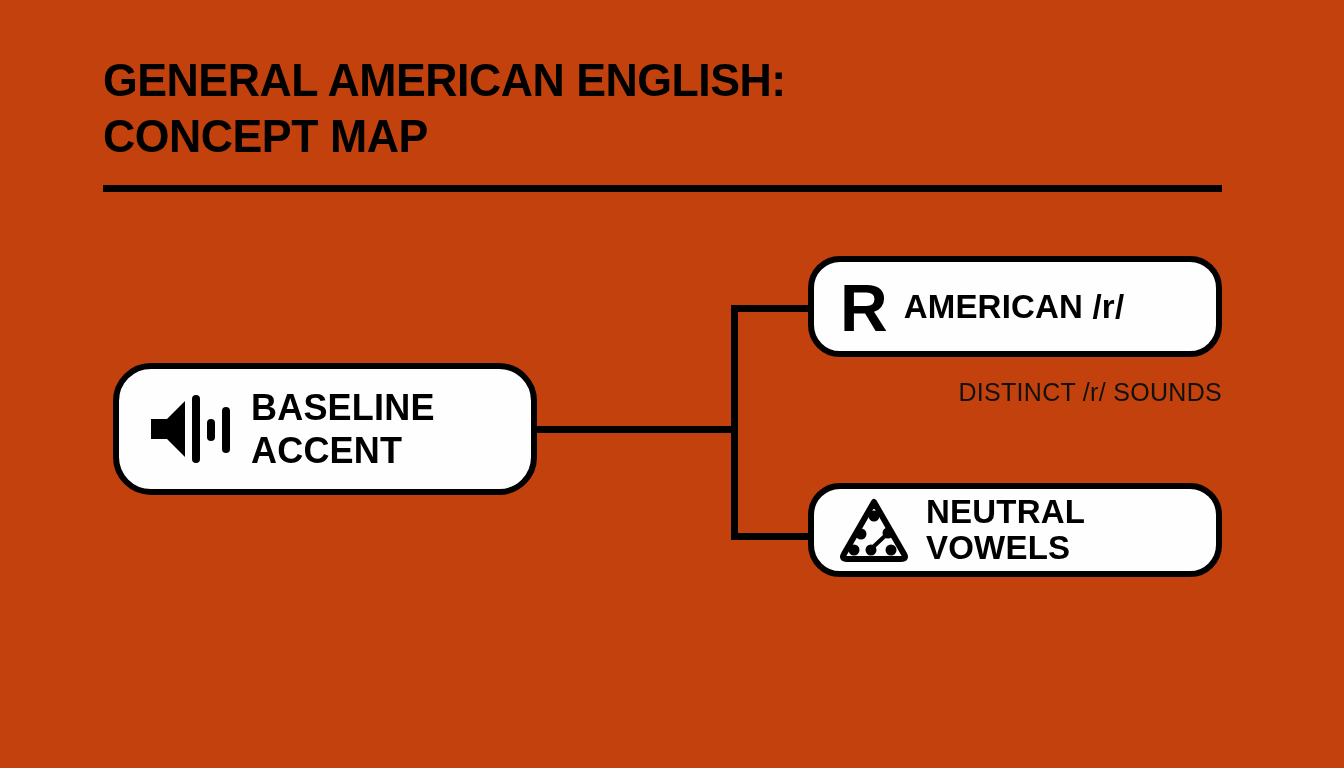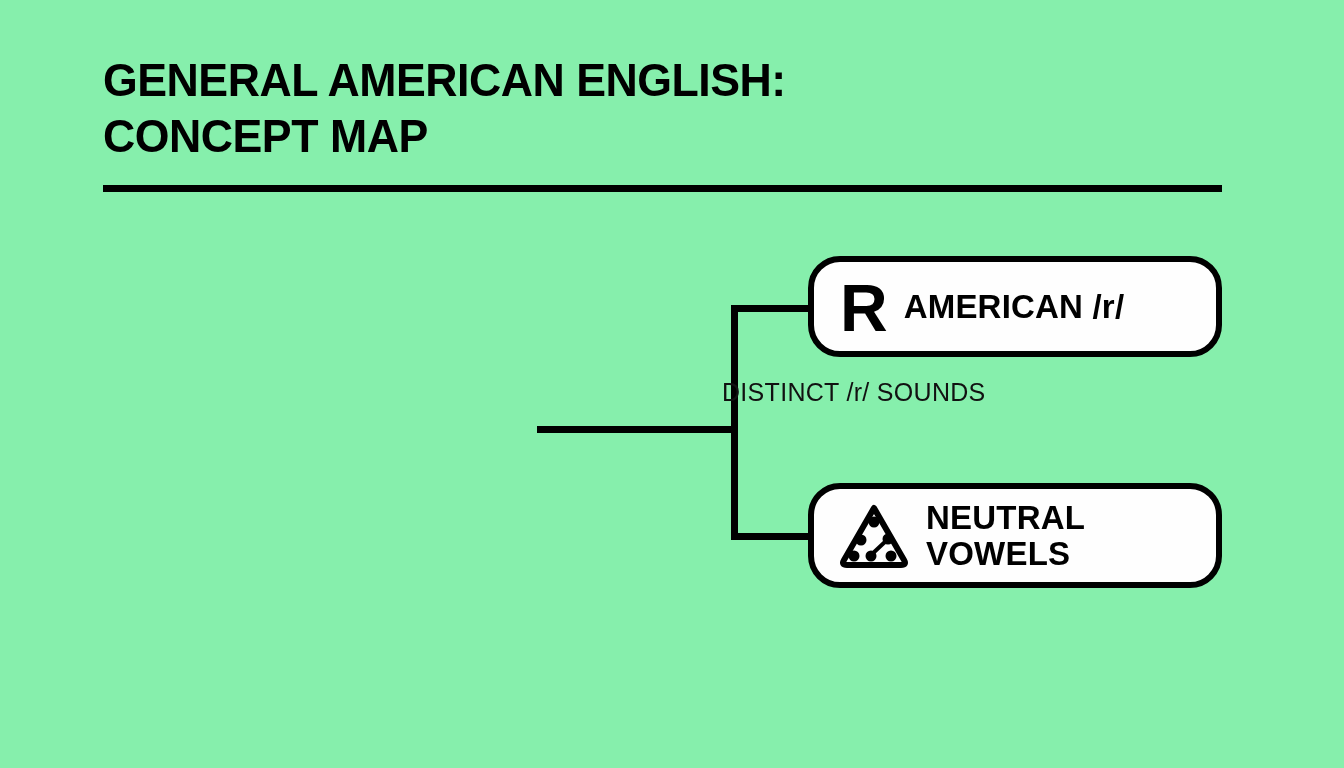--- a/index.html
+++ b/index.html
@@ -9,21 +9,21 @@
     background: #ffffff;
   }
   body {
     font-family: "Liberation Sans", sans-serif;
     color: #000000;
   }
   #canvas {
     position: relative;
     width: 1344px;
     height: 768px;
-    background: #86efac;
+    background: #c2410c;
     overflow: hidden;
   }
 
   
   #title-block {
     position: absolute;
     left: 103px;
     top: 52px;
     width: 1130px;
   }
@@ -70,21 +70,21 @@
     top: 256px;
     width: 414px;
     height: 101px;
     padding-left: 26px;
     border-radius: 32px;
   }
   #node-neutral {
     left: 808px;
     top: 483px;
     width: 414px;
-    height: 105px;
+    height: 94px;
     padding-left: 24px;
     border-radius: 32px;
   }
 
   .node-label {
     font-weight: 700;
     color: #000;
     white-space: pre-line;
   }
   #baseline-label {
@@ -132,40 +132,51 @@
   #conn-bottom { left: 731px; top: 533px; width: 80px; height: 7px; }
 
   
   .caption {
     position: absolute;
     font-size: 25px;
     font-weight: 400;
     color: #111;
     letter-spacing: 0.3px;
     white-space: nowrap;
+    text-align: right;
   }
   #caption-rhoticity { left: 722px; top: 378px; width: 500px; }
   #caption-neutral   { left: 722px; top: 608px; width: 500px; }
 </style>
 </head>
 <body>
 
 <div id="canvas">
 
   <div id="title-block">
     <div class="title-line">GENERAL AMERICAN ENGLISH:</div>
     <div class="title-line">CONCEPT MAP</div>
   </div>
   <div id="title-rule"></div>
 
   <div class="conn" id="conn-trunk"></div>
   <div class="conn" id="conn-spine"></div>
   <div class="conn" id="conn-top"></div>
   <div class="conn" id="conn-bottom"></div>
 
+  <div class="node" id="node-baseline">
+    <svg class="icon" width="86" height="72" viewBox="0 0 86 72" aria-hidden="true">
+      <path d="M4 26 H20 L38 8 V64 L20 46 H4 Z" fill="#000"></path>
+      <rect x="45" y="2" width="8" height="68" rx="4" fill="#000"></rect>
+      <rect x="60" y="26" width="8" height="22" rx="4" fill="#000"></rect>
+      <rect x="75" y="14" width="8" height="46" rx="4" fill="#000"></rect>
+    </svg>
+    <div class="node-label" id="baseline-label">BASELINE
+ACCENT</div>
+  </div>
 
   <div class="node" id="node-rhoticity">
     <div id="icon-r">R</div>
     <div class="node-label" id="rhoticity-label">AMERICAN /r/</div>
   </div>
   <div class="caption" id="caption-rhoticity">DISTINCT /r/ SOUNDS</div>
 
   <div class="node" id="node-neutral">
     <svg class="icon" width="72" height="68" viewBox="0 0 72 68" aria-hidden="true">
       <path d="M36 6 L66 58 Q69 63 63 63 L9 63 Q3 63 6 58 Z" fill="#fefefe" stroke="#000" stroke-width="6" stroke-linejoin="round"></path>

